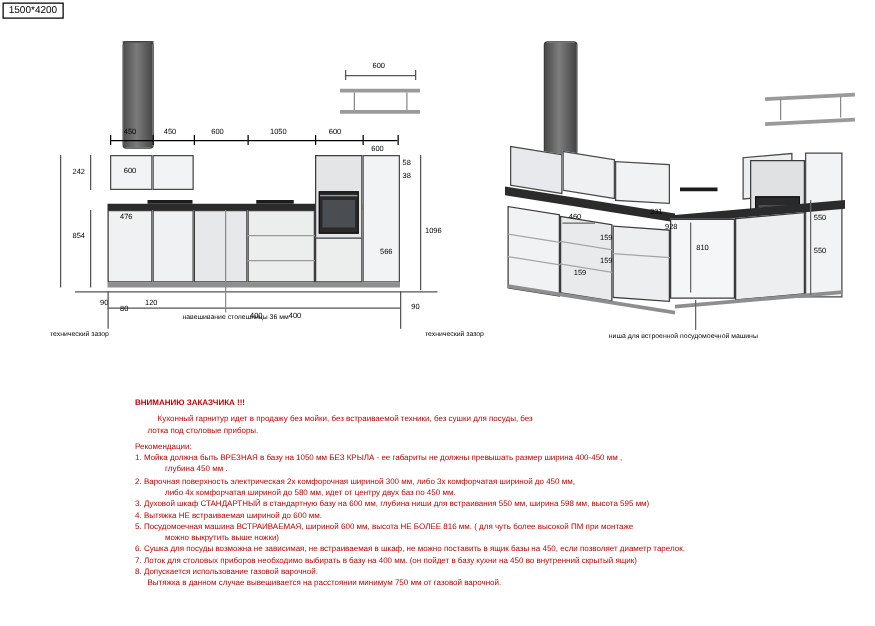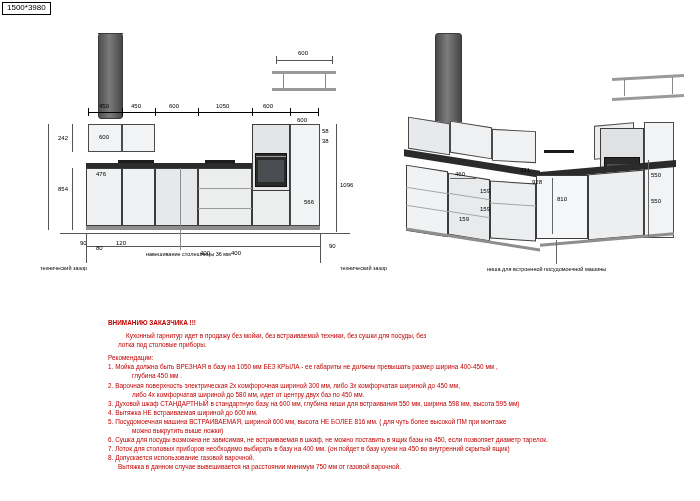--- a/index.html
+++ b/index.html
@@ -50,21 +50,21 @@
   .notes .ind2{padding-left:18px;}
   .notes ol{margin:0;padding-left:0;list-style:none;}
   .notes li{margin:0;padding-left:14px;text-indent:-14px;}
   .spacer{height:4px;}
 </style>
 </head>
 <body>
 
 <div class="page">
 
-  <div class="size-badge">1500*3980</div>
+  <div class="size-badge">1500*4200</div>
 
   <div class="hood" style="left:98px;top:33px;width:25px;height:86px;border-radius:3px;background:linear-gradient(90deg,#4f4f4f,#7b7b7b 45%,#474747);"></div>
   <div class="ln hln" style="left:98px;top:33px;width:25px;background:#3a3a3a;"></div>
 
   <div class="shelf" style="left:272px;top:71px;width:64px;height:3px;background:#9a9a9a;"></div>
   <div class="shelf" style="left:272px;top:88px;width:64px;height:3px;background:#9a9a9a;"></div>
   <div class="ln" style="left:283px;top:74px;width:1px;height:14px;background:#8a8a8a;"></div>
   <div class="ln" style="left:325px;top:74px;width:1px;height:14px;background:#8a8a8a;"></div>
   <div class="dim" style="left:298px;top:50px;">600</div>
   <div class="ln hln" style="left:276px;top:60px;width:56px;background:#555;"></div>

